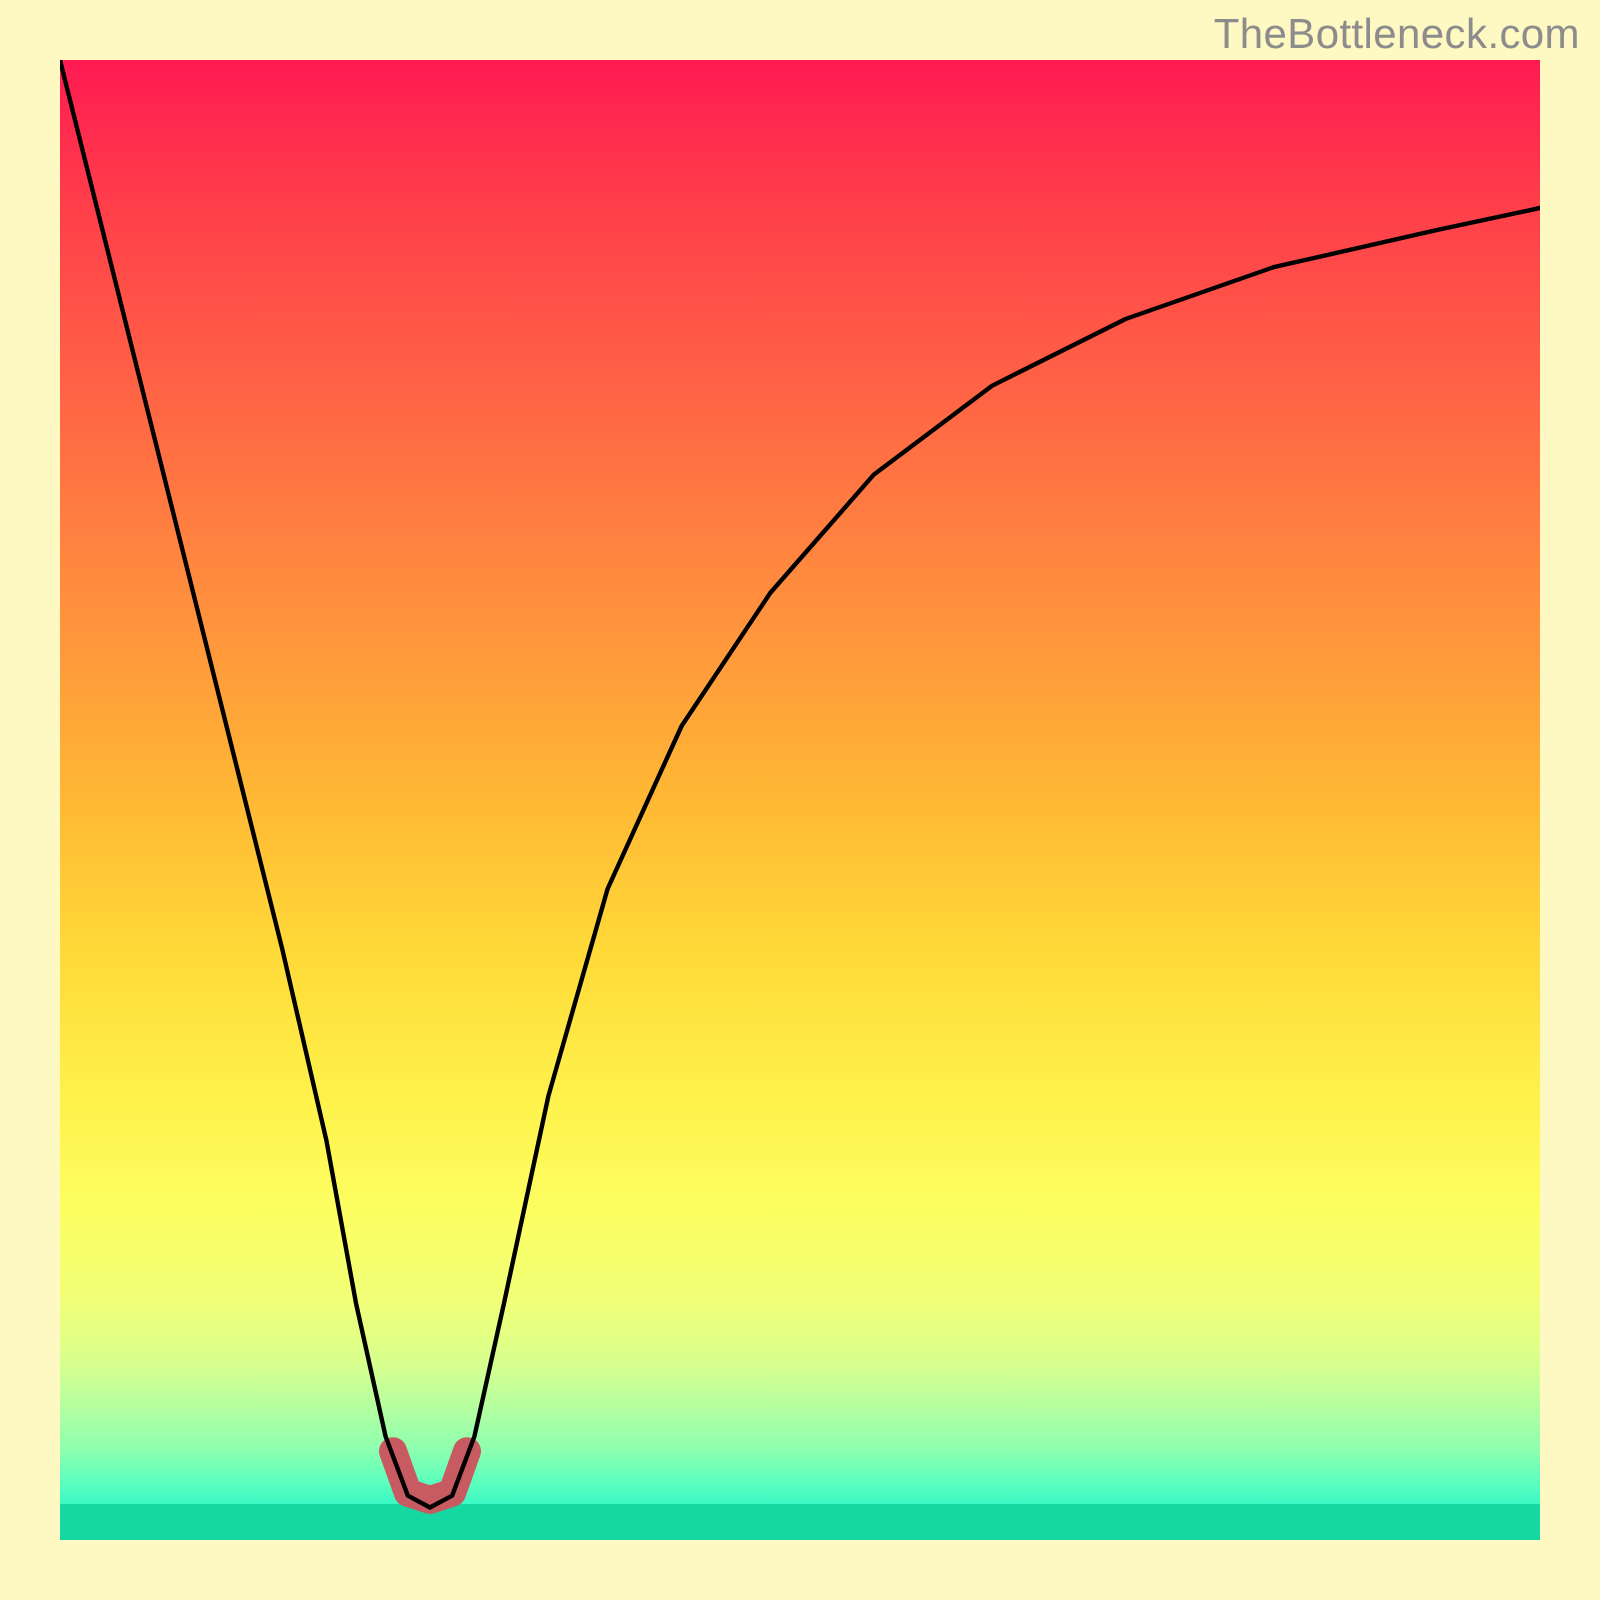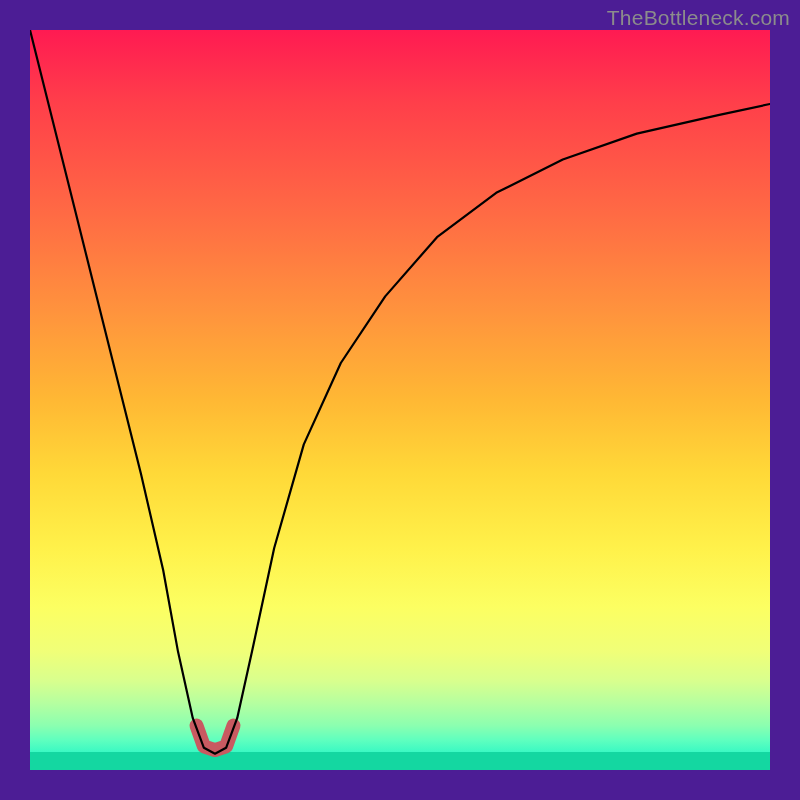--- a/index.html
+++ b/index.html
@@ -7,21 +7,21 @@
     padding: 0;
     width: 800px;
     height: 800px;
     overflow: hidden;
     background: #000;
   }
   .frame {
     position: absolute;
     left: 0; top: 0;
     width: 800px; height: 800px;
-    background: #4c1d95;
+    background: #fef9c3;
   }
   .plot-area {
     position: absolute;
     left: 30px;
     top: 30px;
     width: 740px;
     height: 740px;
     overflow: hidden;
   }
   .gradient-bg {

